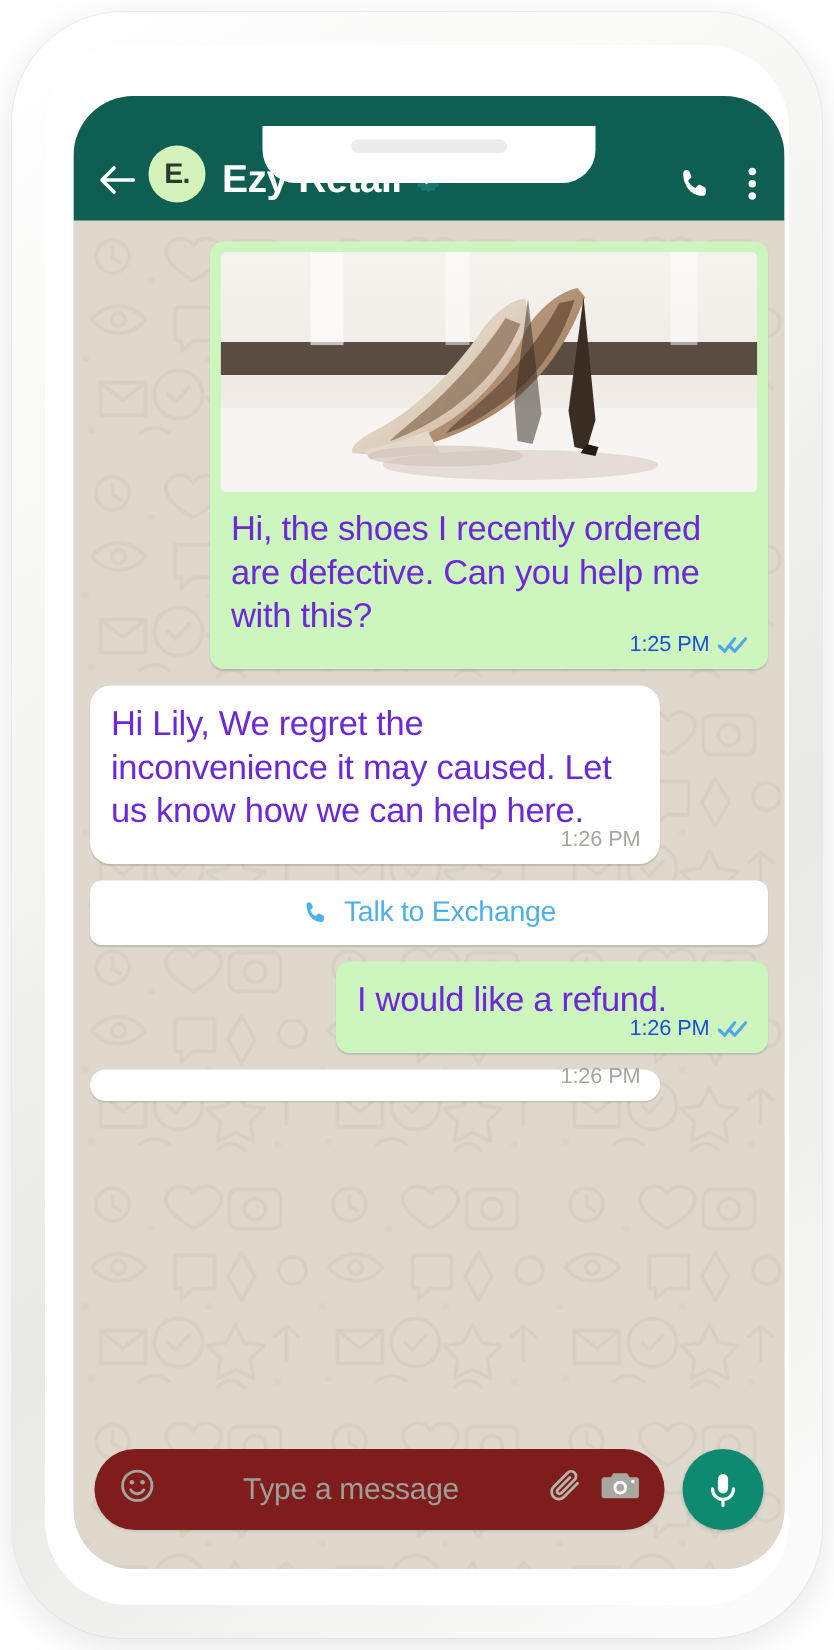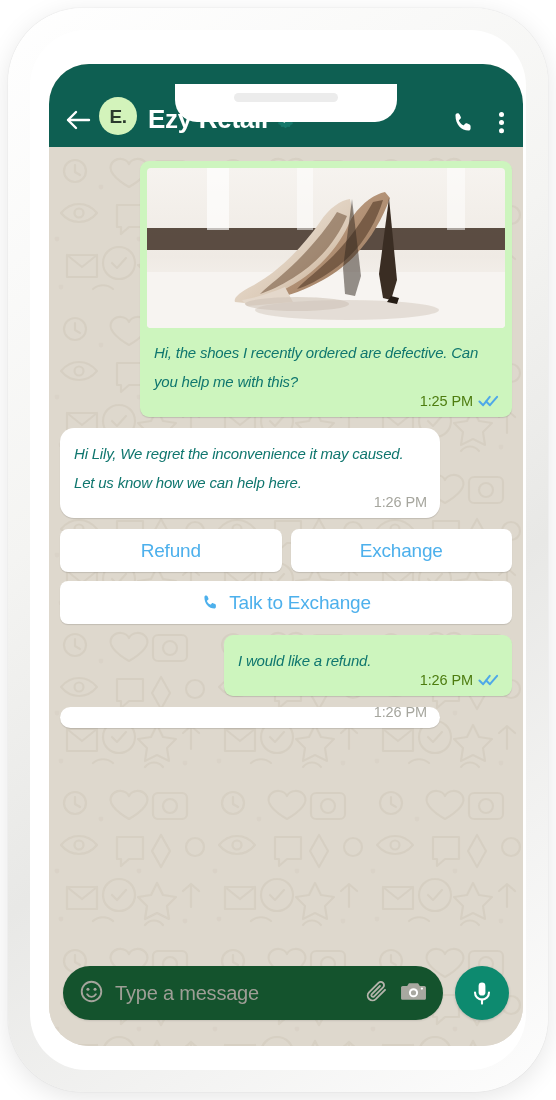--- a/index.html
+++ b/index.html
@@ -162,40 +162,39 @@
   .bubble-img-wrap { padding: 7px 7px 0 7px; }
   .bubble-img {
     width: 100%;
     height: 160px;
     border-radius: 4px;
     display: block;
     overflow: hidden;
   }
 
   .bubble-text {
-    font-size: 15px;
+    font-size: 23px;
     line-height: 29px;
-    color: #0f766e;
+    color: #6d28d9;
     padding: 11px 14px 0 14px;
     letter-spacing: -.2px;
-    font-style: italic;
   }
   .bubble.img-bubble .bubble-text { padding-top: 10px; }
 
   .meta {
     display: flex;
     align-items: center;
     justify-content: flex-end;
     gap: 5px;
     padding: 1px 13px 8px 14px;
     margin-top: -4px;
   }
   .meta-time {
     font-size: 14.5px;
-    color: #4d7c0f;
+    color: #1d4ed8;
     letter-spacing: -.1px;
   }
   .bubble.in .meta-time { color: #a6a69e; }
 
   
   #quick-replies { margin-bottom: 11px; }
   .qr-row { display: flex; gap: 9px; margin-bottom: 9px; }
   .qr-btn {
     flex: 1 1 0;
     background: #ffffff;
@@ -223,27 +222,28 @@
     height: 92px;
     display: flex;
     align-items: center;
     padding: 0 14px 14px 14px;
     gap: 12px;
     z-index: 10;
   }
   #input-pill {
     flex: 1 1 auto;
     height: 54px;
-    background: #14532d;
+    background: #7f1d1d;
     border-radius: 27px;
     display: flex;
     align-items: center;
     padding: 0 16px 0 16px;
     gap: 11px;
     box-shadow: 0 1px 2px rgba(0,0,0,.10);
+    text-align: center;
   }
   #input-placeholder {
     flex: 1 1 auto;
     font-size: 20px;
     color: #9e9e96;
     letter-spacing: -.2px;
     white-space: nowrap;
     overflow: hidden;
   }
   #mic-button {
@@ -407,28 +407,20 @@
             <div class="bubble-text">Hi Lily, We regret the inconvenience it may caused. Let us know how we can help here.</div>
             <div class="meta">
               <span class="meta-time">1:26 PM</span>
             </div>
           </div>
         </div>
 
         <div id="quick-replies">
           <div class="qr-row">
             <div class="qr-btn">
-              <span class="qr-label">Refund</span>
-            </div>
-            <div class="qr-btn">
-              <span class="qr-label">Exchange</span>
-            </div>
-          </div>
-          <div class="qr-row">
-            <div class="qr-btn">
               <svg width="19" height="19" viewBox="0 0 24 24">
                 <path d="M6.6 3.2c.7 0 1.3.4 1.6 1l1.2 2.6c.3.6.1 1.3-.4 1.7l-1.2 1c-.2.2-.3.5-.2.8.7 1.8 2.3 3.4 4.1 4.3.3.1.6.1.8-.2l1-1.2c.4-.5 1.1-.7 1.7-.4l2.6 1.2c.6.3 1 .9 1 1.6v2.1c0 1.1-.9 2-2 2C10 19.7 4.3 14 4.3 5.2c0-1.1.9-2 2-2z" fill="#4db0ec"></path>
               </svg>
               <span class="qr-label">Talk to Exchange</span>
             </div>
           </div>
         </div>
 
         <div class="row out">
           <div class="bubble out" style="width:288px;">

